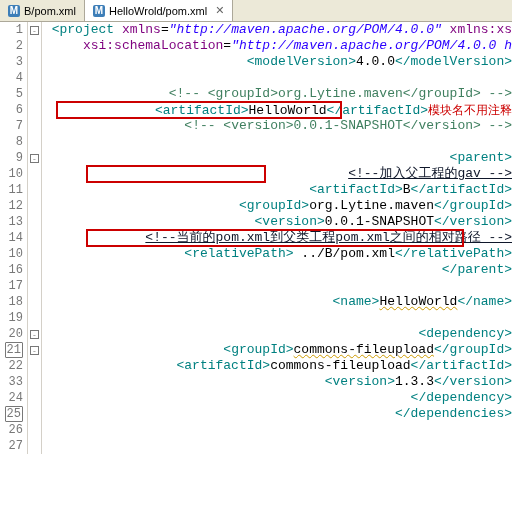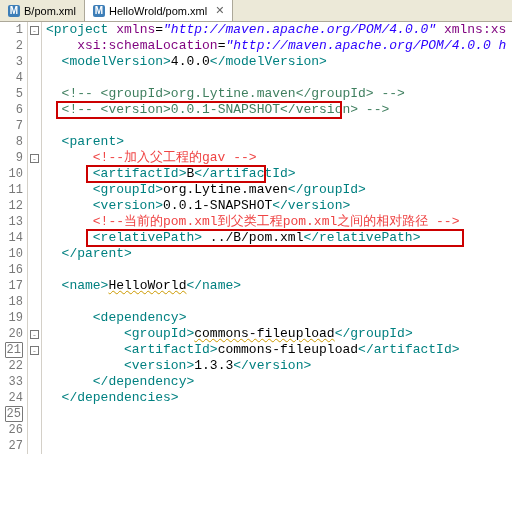--- a/index.html
+++ b/index.html
@@ -10,28 +10,28 @@
 .tab-icon { width: 12px; height: 12px; display: inline-flex; align-items: center; justify-content: center; font-size: 10px; font-weight: bold; }
 .icon-m { background: #3d7eb8; color: #fff; border-radius: 2px; }
 .close-x { font-size: 11px; color: #666; margin-left: 4px; }
 .editor { display: flex; background: #fff; }
 .gutter { width: 28px; background: #fff; text-align: right; color: #787878; padding-right: 4px; font-size: 12px; border-right: 1px solid #d4d0c8; }
 .gutter div { height: 16px; line-height: 16px; }
 .gutter .boxed { border: 1px solid #787878; border-radius: 1px; padding: 0 1px; }
 .folding { width: 14px; background: #fff; border-right: 1px solid #d4d0c8; }
 .folding div { height: 16px; display: flex; align-items: center; justify-content: center; }
 .fold-minus { width: 9px; height: 9px; border: 1px solid #787878; font-size: 8px; line-height: 7px; text-align: center; color: #787878; }
-.code { flex: 1; padding-left: 4px; position: relative; }
+.code { flex: 1; padding-left: 4px; position: relative; text-align: right; }
 .line { height: 16px; line-height: 16px; white-space: pre; position: relative; }
 .tag { color: #008080; }
 .attr { color: #7f007f; }
 .str { color: #2a00ff; font-style: italic; }
 .text { color: #000; }
 .comment { color: #3f7f5f; }
-.chinese-comment { color: #ef4444; }
+.chinese-comment { color: #0f172a; text-decoration: underline; }
 .annotation { color: #cc0000; font-family: Tahoma, sans-serif; font-size: 12px; }
 .redbox { position: absolute; border: 2px solid #cc0000; pointer-events: none; z-index: 10; }
 .squiggle { text-decoration: underline wavy #cc9900; text-decoration-thickness: 1px; }
 </style>
 </head>
 <body>
 
 <div class="tabs">
   <div class="tab">
     <span class="tab-icon icon-m">M</span>
@@ -114,20 +114,21 @@
   <div class="code">
     <div class="redbox" style="top:79px; left:14px; width:286px; height:18px;"></div>
     <div class="redbox" style="top:143px; left:44px; width:180px; height:18px;"></div>
     <div class="redbox" style="top:207px; left:44px; width:378px; height:18px;"></div>
 
     <div class="line"><span class="tag">&lt;project</span><span class="attr"> xmlns</span><span class="text">=</span><span class="str">"http://maven.apache.org/POM/4.0.0"</span><span class="attr"> xmlns:xs</span></div>
     <div class="line">    <span class="attr">xsi:schemaLocation</span><span class="text">=</span><span class="str">"http://maven.apache.org/POM/4.0.0 h</span></div>
     <div class="line">  <span class="tag">&lt;modelVersion&gt;</span><span class="text">4.0.0</span><span class="tag">&lt;/modelVersion&gt;</span></div>
     <div class="line"></div>
     <div class="line">  <span class="comment">&lt;!-- &lt;groupId&gt;org.Lytine.maven&lt;/groupId&gt; --&gt;</span></div>
+    <div class="line">  <span class="tag">&lt;artifactId&gt;</span><span class="text">HelloWorld</span><span class="tag">&lt;/artifactId&gt;</span><span class="annotation">模块名不用注释</span></div>
     <div class="line">  <span class="comment">&lt;!-- &lt;version&gt;0.0.1-SNAPSHOT&lt;/version&gt; --&gt;</span></div>
     <div class="line"></div>
     <div class="line">  <span class="tag">&lt;parent&gt;</span></div>
     <div class="line">      <span class="chinese-comment">&lt;!--加入父工程的gav --&gt;</span></div>
     <div class="line">      <span class="tag">&lt;artifactId&gt;</span><span class="text">B</span><span class="tag">&lt;/artifactId&gt;</span></div>
     <div class="line">      <span class="tag">&lt;groupId&gt;</span><span class="text">org.Lytine.maven</span><span class="tag">&lt;/groupId&gt;</span></div>
     <div class="line">      <span class="tag">&lt;version&gt;</span><span class="text">0.0.1-SNAPSHOT</span><span class="tag">&lt;/version&gt;</span></div>
     <div class="line">      <span class="chinese-comment">&lt;!--当前的pom.xml到父类工程pom.xml之间的相对路径 --&gt;</span></div>
     <div class="line">      <span class="tag">&lt;relativePath&gt;</span><span class="text"> ../B/pom.xml</span><span class="tag">&lt;/relativePath&gt;</span></div>
     <div class="line">  <span class="tag">&lt;/parent&gt;</span></div>

